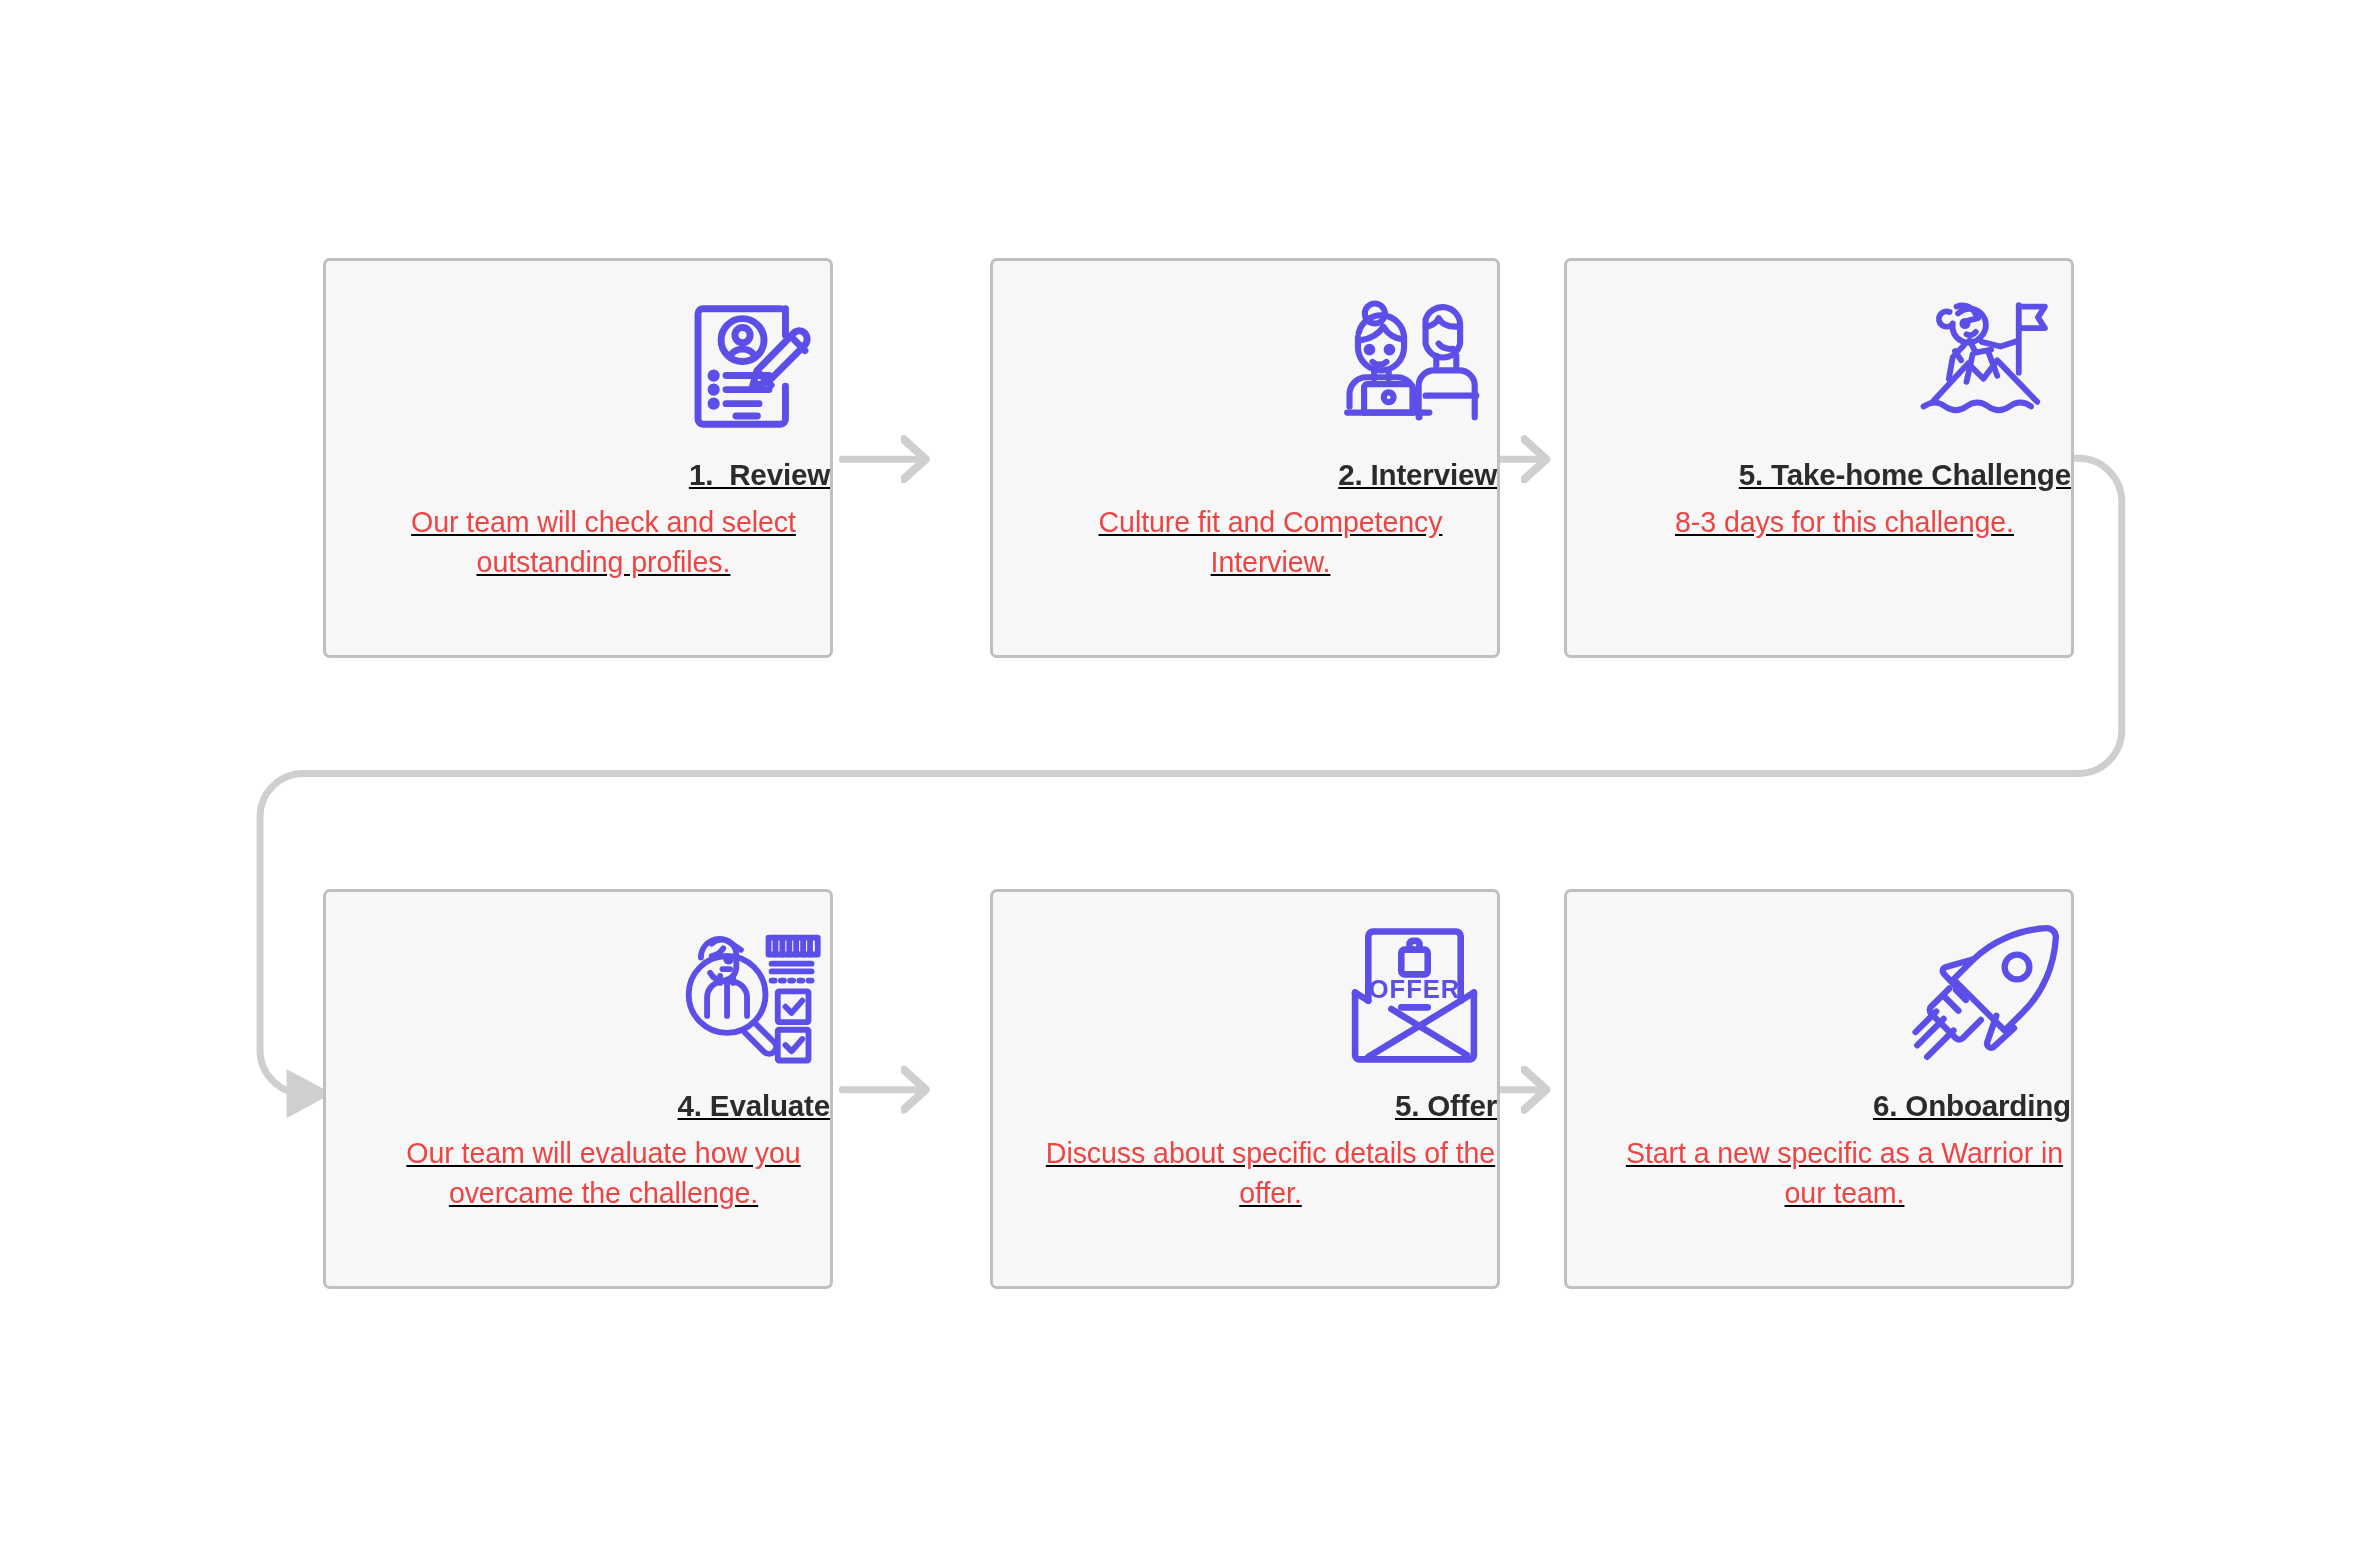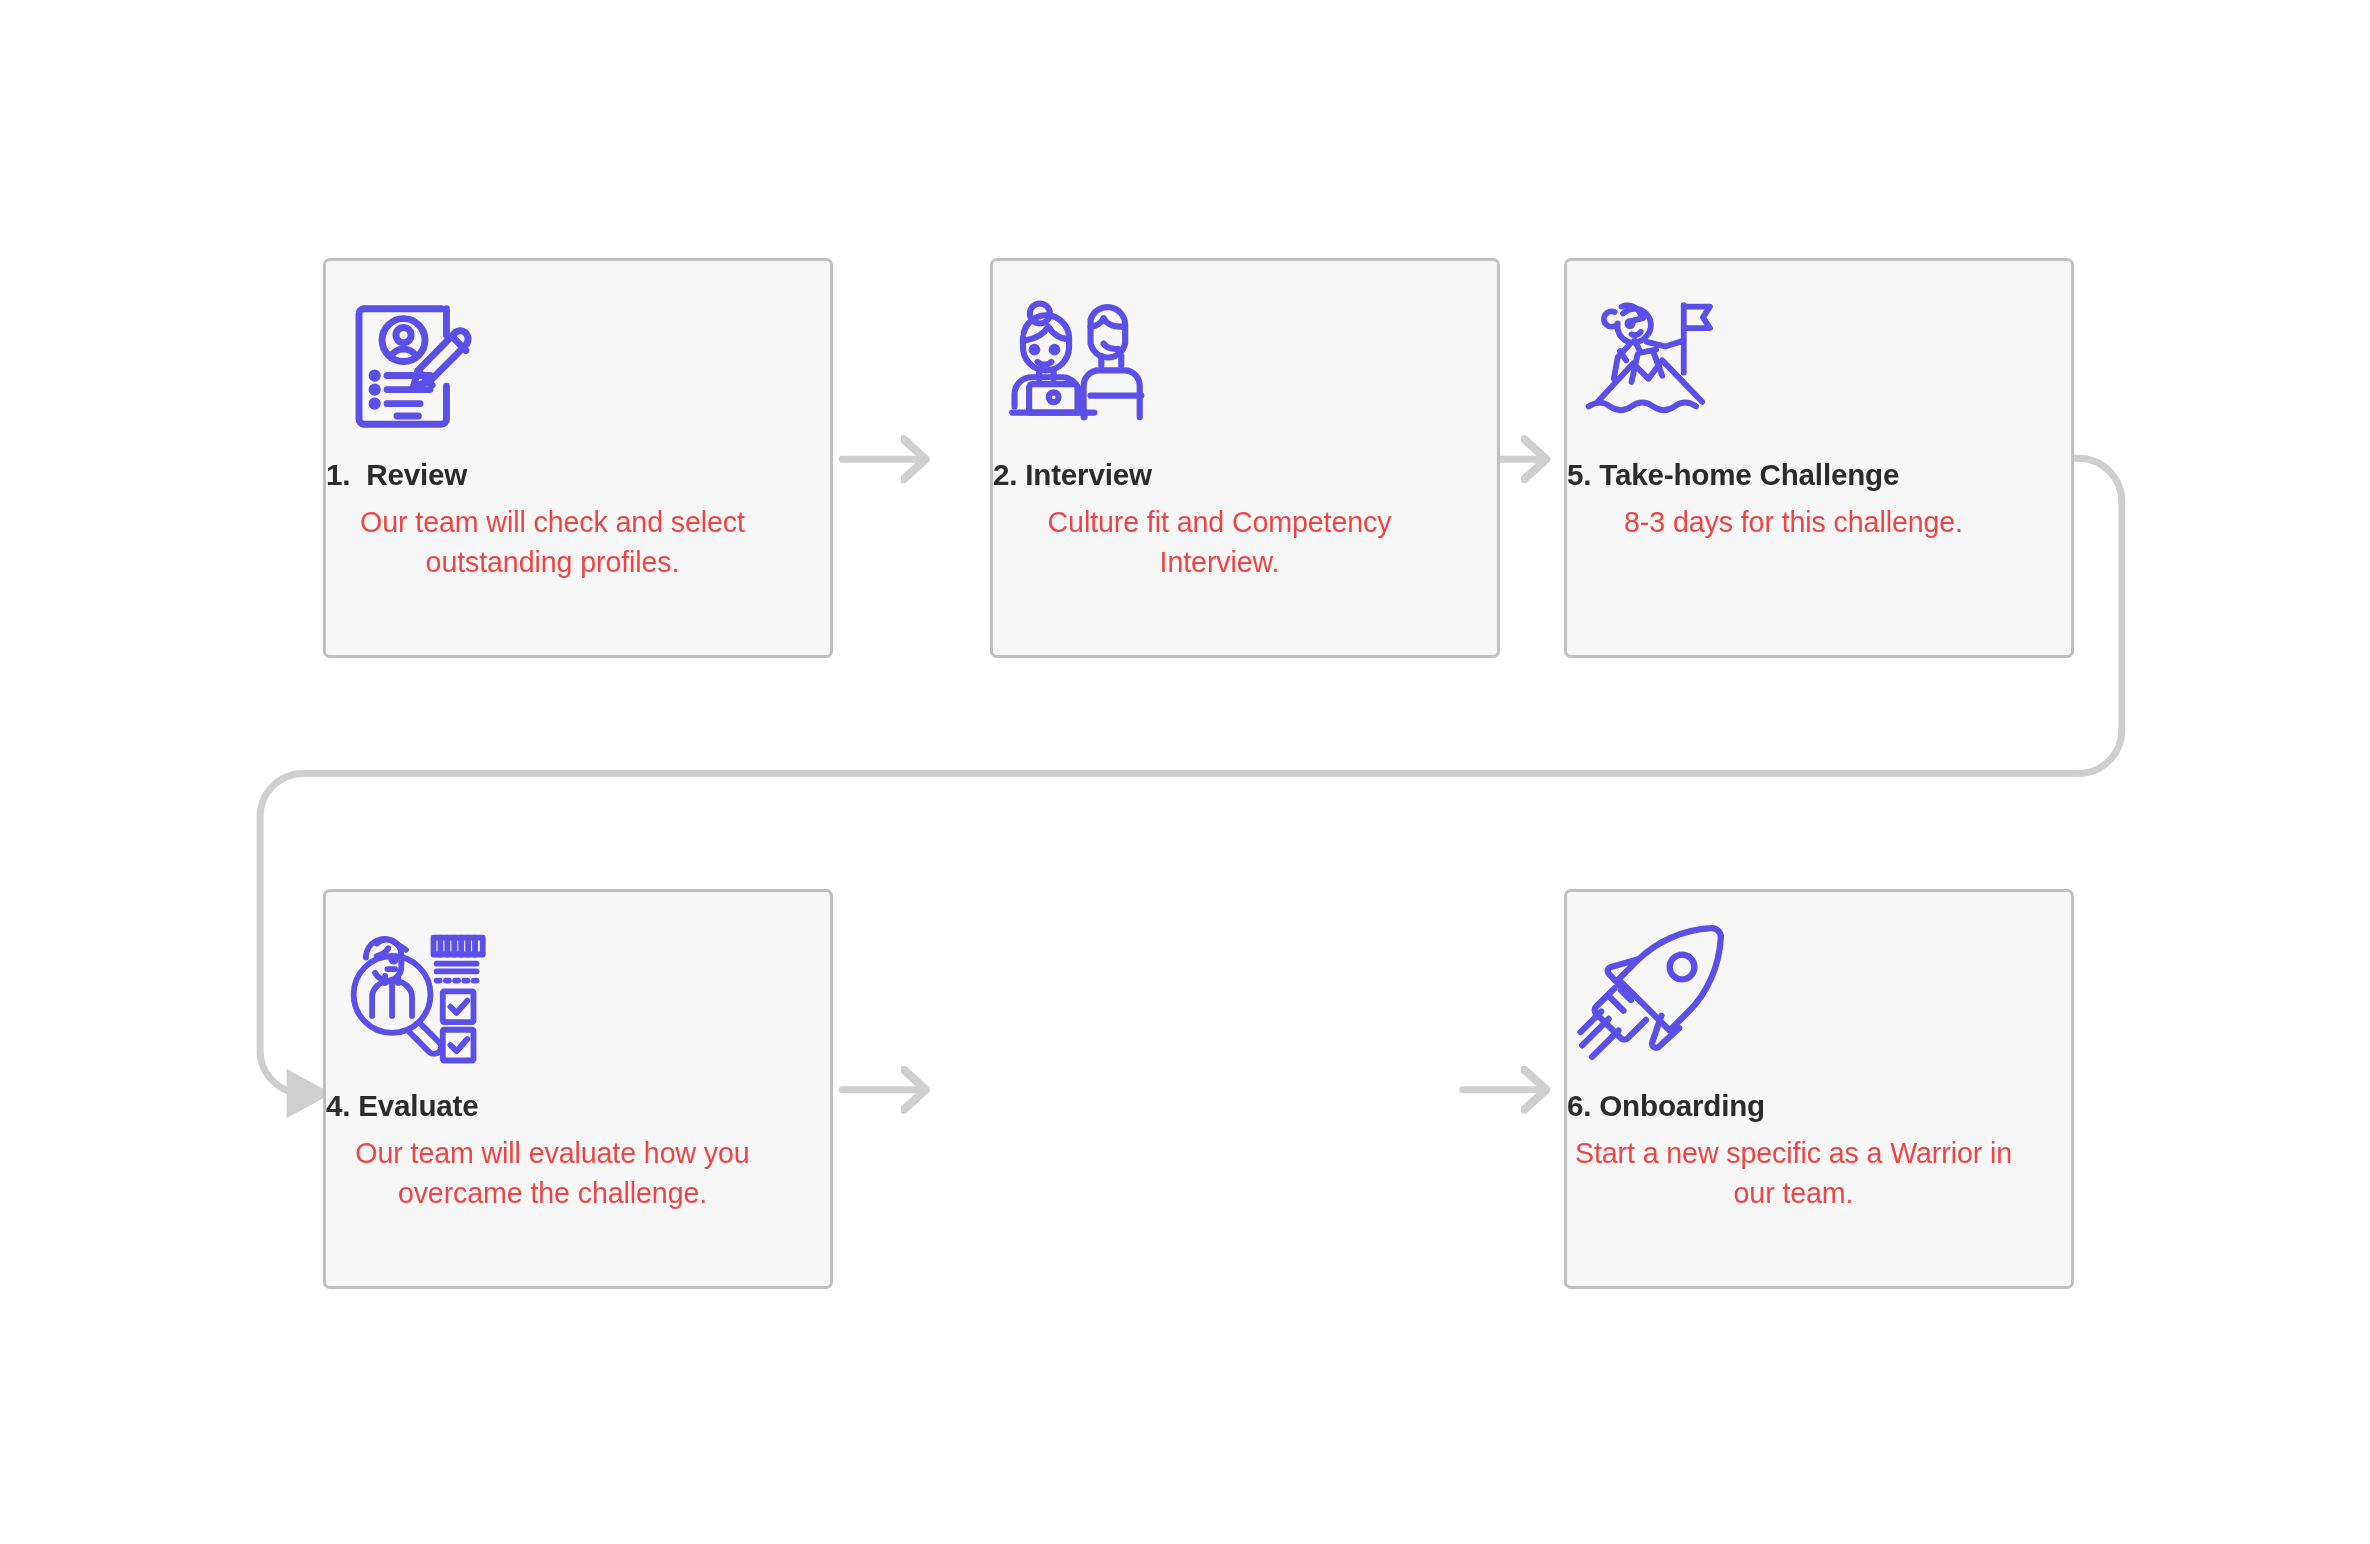--- a/index.html
+++ b/index.html
@@ -33,21 +33,22 @@
   .card {
     position: absolute;
     width: 510px;
     height: 400px;
     background: #f7f7f7;
     border: 3px solid #bfbfbf;
     border-radius: 6.9px;
     z-index: 2;
     display: flex;
     flex-direction: column;
-    align-items: flex-start;
+    align-items: flex-end;
+    text-decoration: underline;
   }
 
   .card-icon {
     height: 183px;
     margin-top: 13.8px;
     display: flex;
     align-items: center;
     justify-content: center;
   }
   .card-icon svg { display: block; }
@@ -233,20 +234,42 @@
         <rect x="76" y="46" width="20" height="20" rx="0.8"></rect>
         <path d="M81 56 l4 4 l7 -8"></path>
         <rect x="76" y="71" width="20" height="20" rx="0.8"></rect>
         <path d="M81 81 l4 4 l7 -8"></path>
       </svg>
     </div>
     <div class="card-title">4. Evaluate</div>
     <div class="card-desc">Our team will evaluate how you overcame the challenge.</div>
   </div>
 
+  <div class="card r2 c2">
+    <div class="card-icon">
+      <svg width="165" height="165" viewBox="0 0 100 100" fill="none" stroke="#5b4fe8" stroke-width="4" stroke-linecap="round" stroke-linejoin="round">
+
+        <path d="M22 52 V13 a3 3 0 0 1 3 -3 h50 a3 3 0 0 1 3 3 v39"></path>
+
+        <path d="M44 21 h12 a2 2 0 0 1 2 2 v11 a2 2 0 0 1 -2 2 H44 a2 2 0 0 1 -2 -2 V23 a2 2 0 0 1 2 -2 z"></path>
+        <path d="M47 21 v-3.5 a1.8 1.8 0 0 1 1.8 -1.8 h2.4 a1.8 1.8 0 0 1 1.8 1.8 V21"></path>
+
+        <text x="50" y="50.5" text-anchor="middle" font-family="Liberation Sans, sans-serif" font-size="15.5" font-weight="bold" fill="#5b4fe8" stroke="none" letter-spacing="0.6">OFFER</text>
+        <path d="M42 56 h16"></path>
+
+        <path d="M14 47 v38 a2.5 2.5 0 0 0 2.5 2.5 h67 A2.5 2.5 0 0 0 86 85 V47"></path>
+        <path d="M14 47 l8 5"></path>
+        <path d="M86 47 l-8 5"></path>
+        <path d="M36 57 l46 28"></path>
+        <path d="M78 52 L22 86"></path>
+      </svg>
+    </div>
+    <div class="card-title">5. Offer</div>
+    <div class="card-desc">Discuss about specific details of the offer.</div>
+  </div>
 
   <div class="card r2 c3">
     <div class="card-icon">
       <svg width="169" height="165" viewBox="0 0 100 100" fill="none" stroke="#5b4fe8" stroke-width="3.8" stroke-linecap="round" stroke-linejoin="round">
 
         <path d="M86 8 c-17 1 -33 8 -44.5 19.5 L30 39 l31 31 l11.5 -11.5 C84 47 91 31 92 14 a5.5 5.5 0 0 0 -6 -6 z"></path>
         <circle cx="68.5" cy="31.5" r="7.5"></circle>
 
         <path d="M41.5 27 l-16 4.5 a2.5 2.5 0 0 0 -1.3 4.2 L32 44"></path>
 

